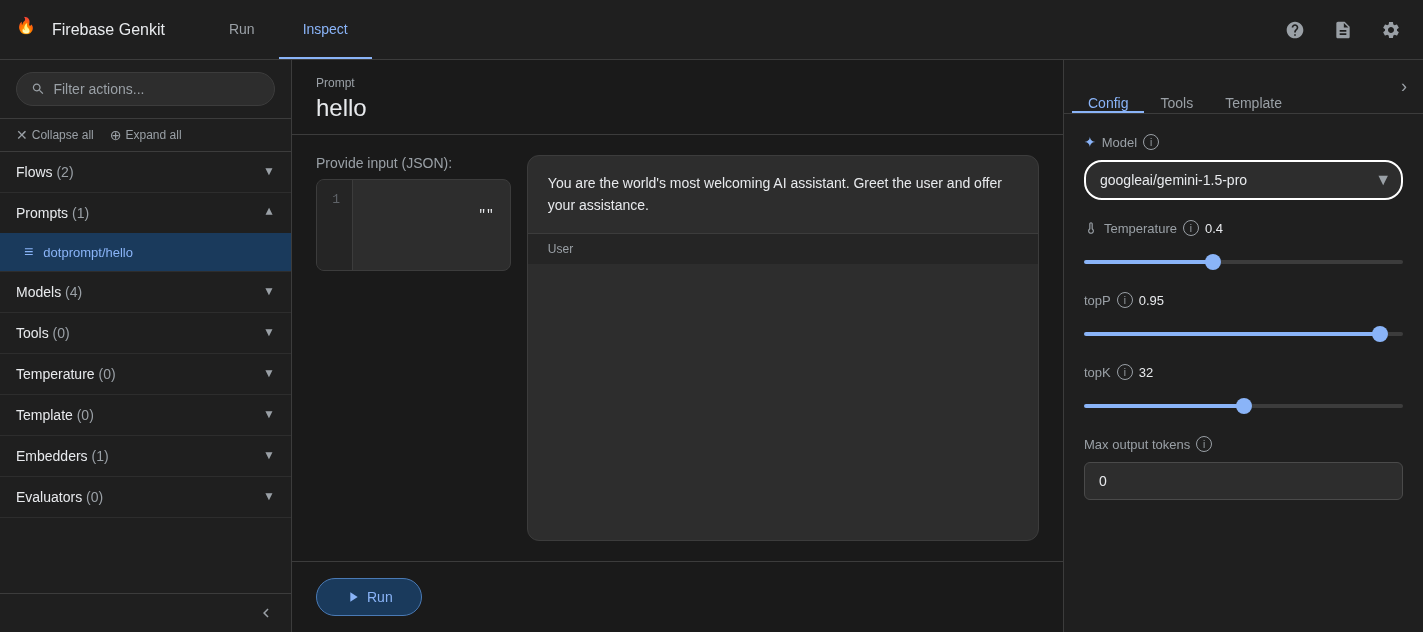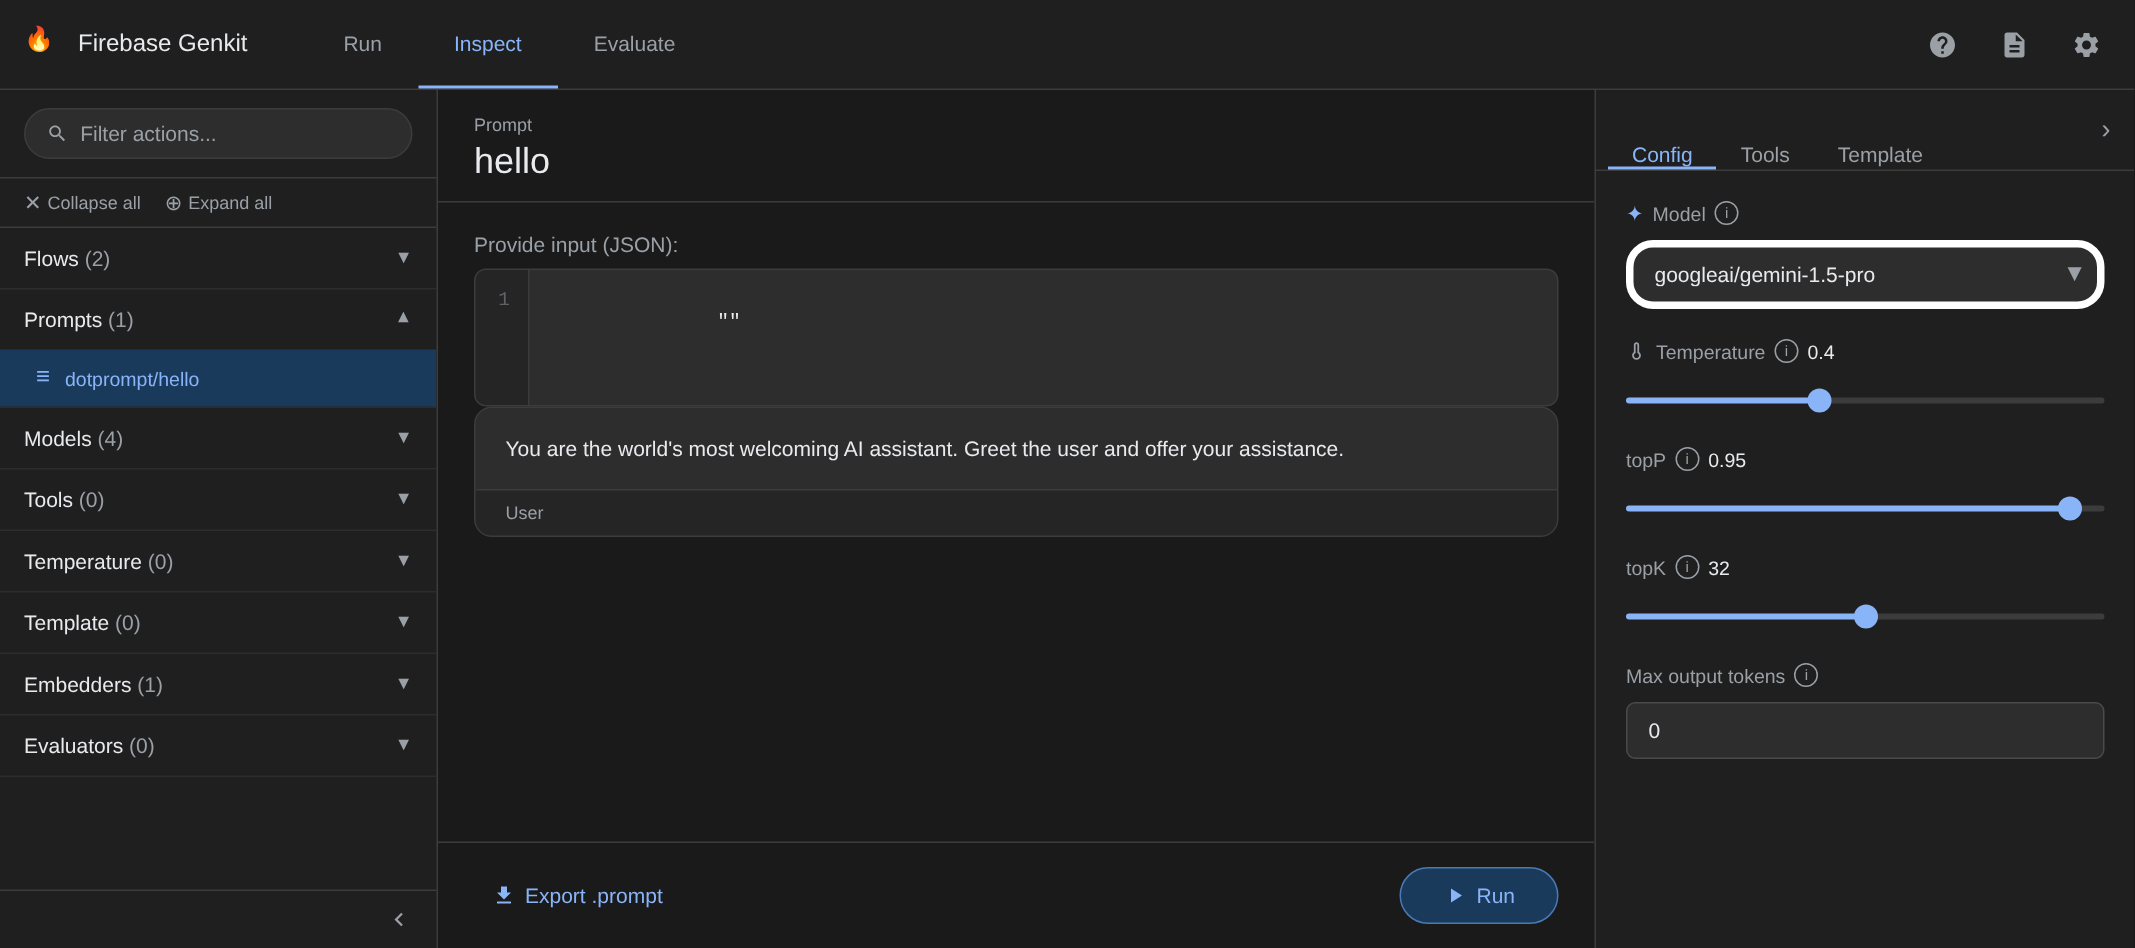--- a/index.html
+++ b/index.html
@@ -209,21 +209,22 @@
     .prompt-title {
       font-size: 24px;
       font-weight: 400;
       color: #e8eaed;
     }
     .prompt-body {
       flex: 1;
       overflow-y: auto;
       padding: 20px 24px;
       display: flex;
-      flex-direction: column;
+      flex-direction: row;
+      gap: 16px;
     }
     .input-label {
       font-size: 14px;
       color: #9aa0a6;
       margin-bottom: 8px;
     }
     .json-input-area {
       background: #2d2d2d;
       border: 1px solid #3c3c3c;
       border-radius: 8px;
@@ -379,21 +380,21 @@
       float: right;
       color: #e8eaed;
       font-size: 13px;
     }
     .model-select-wrapper {
       position: relative;
     }
     .model-select-wrapper select {
       width: 100%;
       background: #2d2d2d;
-      border: 5px solid #ffffff;
+      border: 2px solid #ffffff;
       border-radius: 18px;
       padding: 10px 14px;
       color: #e8eaed;
       font-size: 14px;
       appearance: none;
       cursor: pointer;
       outline: none;
     }
     .model-select-arrow {
       position: absolute;
@@ -456,23 +457,20 @@
   <div class="logo-area">
     <span class="logo-icon">🔥</span>
     <span class="logo-text">Firebase Genkit</span>
   </div>
   <div class="nav-tabs">
     <div class="nav-tab">
       <span>Run</span>
     </div>
     <div class="nav-tab active">
       <span>Inspect</span>
-    </div>
-    <div class="nav-tab">
-      <span>Evaluate</span>
     </div>
   </div>
   <div class="nav-right">
     <div class="nav-icon-btn" title="Help">
       <svg width="20" height="20" viewBox="0 0 24 24" fill="currentColor">
           <path d="M12 2C6.48 2 2 6.48 2 12s4.48 10 10 10 10-4.48 10-10S17.52 2 12 2zm1 17h-2v-2h2v2zm2.07-7.75-.9.92C13.45 12.9 13 13.5 13 15h-2v-.5c0-1.1.45-2.1 1.17-2.83l1.24-1.26c.37-.36.59-.86.59-1.41 0-1.1-.9-2-2-2s-2 .9-2 2H8c0-2.21 1.79-4 4-4s4 1.79 4 4c0 .88-.36 1.68-.93 2.25z"></path>
         </svg>
     </div>
     <div class="nav-icon-btn" title="Documentation">
       <svg width="20" height="20" viewBox="0 0 24 24" fill="currentColor">
@@ -619,26 +617,20 @@
             </div>
           </div>
         </div>
       </div>
       <div class="chat-bubble">
         <div class="chat-message">You are the world's most welcoming AI assistant. Greet the user and offer your assistance.</div>
         <div class="chat-user-label">User</div>
       </div>
     </div>
     <div class="prompt-footer">
-      <button class="export-btn">
-        <svg width="16" height="16" viewBox="0 0 24 24" fill="#8ab4f8">
-          <path d="M19 9h-4V3H9v6H5l7 7 7-7zM5 18v2h14v-2H5z"></path>
-        </svg>
-        <span>Export .prompt</span>
-      </button>
       <button class="run-btn">
         <svg width="16" height="16" viewBox="0 0 24 24" fill="#8ab4f8">
           <path d="M8 5v14l11-7z"></path>
         </svg>
         <span>Run</span>
       </button>
     </div>
   </main>
 
   <aside class="right-panel">

